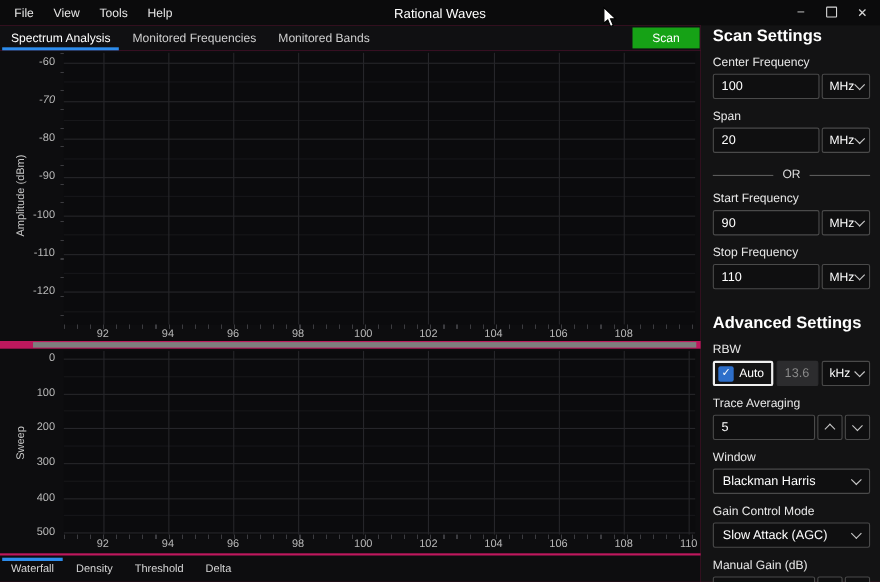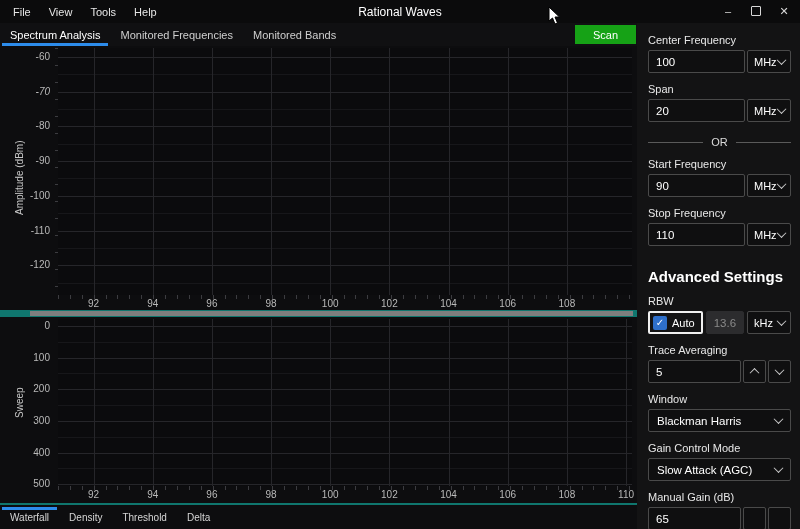--- a/index.html
+++ b/index.html
@@ -1,16 +1,16 @@
 <!DOCTYPE html>
 <html><head>
 <meta charset="utf-8">
 <style>
   html,body{margin:0;padding:0;background:#000;}
-  #app{position:relative;width:800px;height:529px;background:#0f766e;overflow:hidden;
+  #app{position:relative;width:800px;height:529px;background:#be185d;overflow:hidden;
        font-family:"Liberation Sans","DejaVu Sans",sans-serif;color:#fff;}
 
   
   .titlebar{position:absolute;left:0;top:0;width:800px;height:23px;background:#0b0b0c;z-index:30;}
   .menu{position:absolute;left:4px;top:0;height:23px;display:flex;align-items:center;}
   .menu-item{padding:0 9px;font-size:11px;color:#e6e6e6;cursor:default;}
   .app-title{position:absolute;left:50%;top:0;transform:translateX(-50%);height:23px;
              display:flex;align-items:center;font-size:12px;color:#fff;}
   .winbtns{position:absolute;right:2px;top:0;height:22px;display:flex;}
   .winbtn{width:28px;height:22px;display:flex;align-items:center;justify-content:center;
@@ -237,20 +237,21 @@
   <div class="axis-title" id="sweep-label">Sweep</div>
 
   <div class="bottom-tabbar">
     <div class="btab active">Waterfall</div>
     <div class="btab">Density</div>
     <div class="btab">Threshold</div>
     <div class="btab">Delta</div>
   </div>
 
   <div class="panel">
+    <h2>Scan Settings</h2>
 
     <div class="field-label">Center Frequency</div>
     <div class="field-row">
       <input class="tinput main" value="100" style="">
       <div class="unitsel">
         <span>MHz</span>
         <span class="chev"></span>
       </div>
     </div>
 

